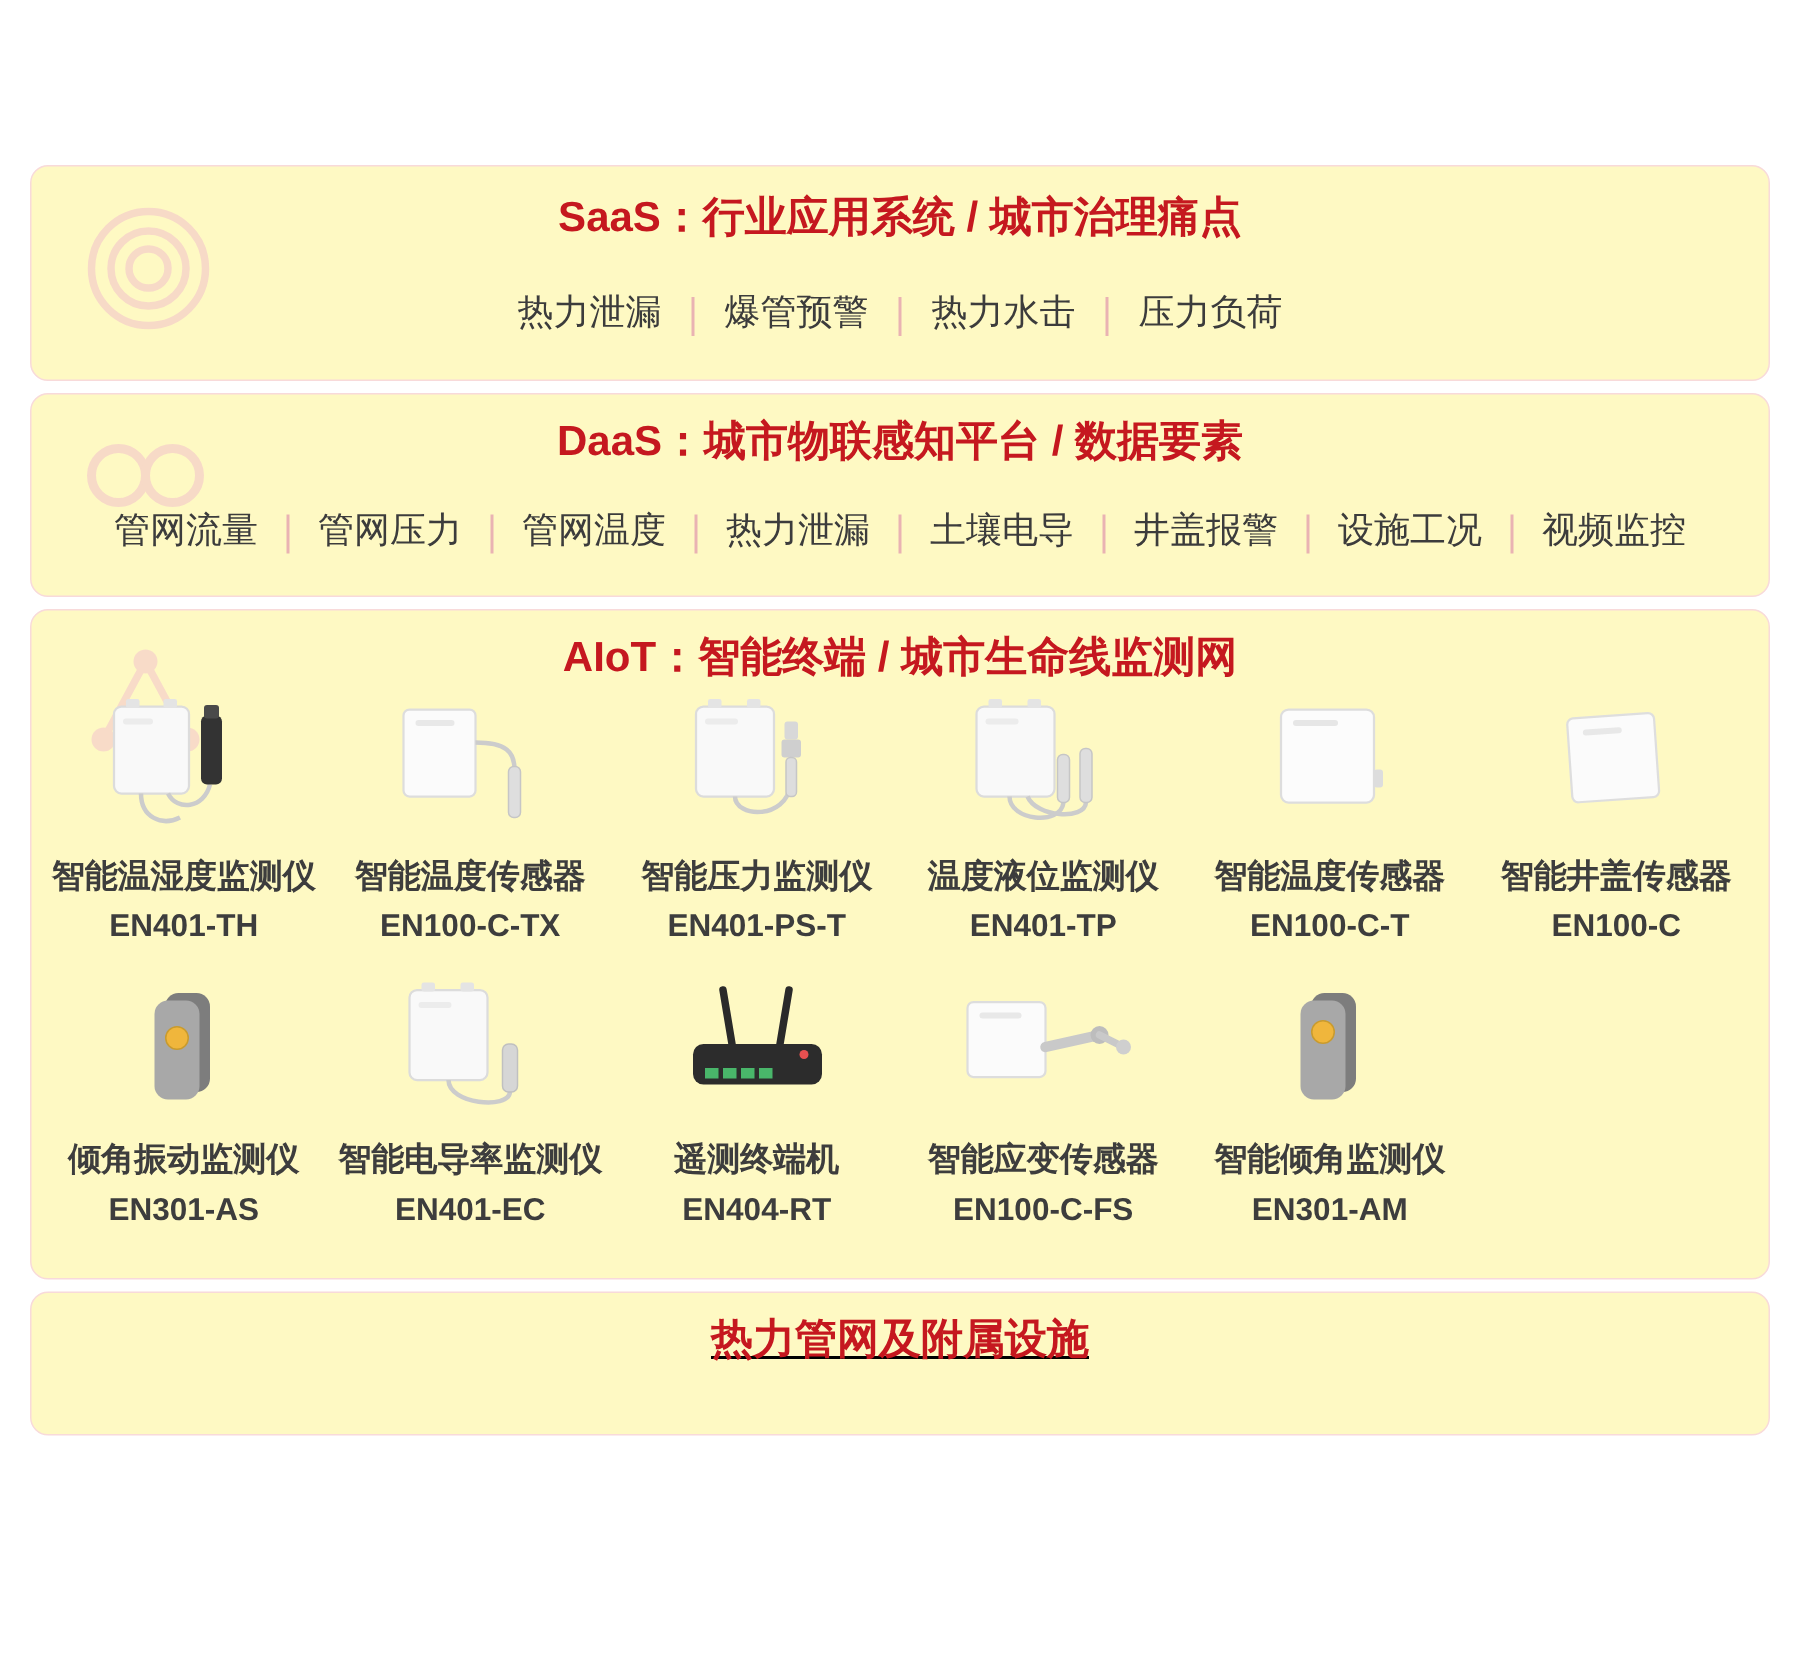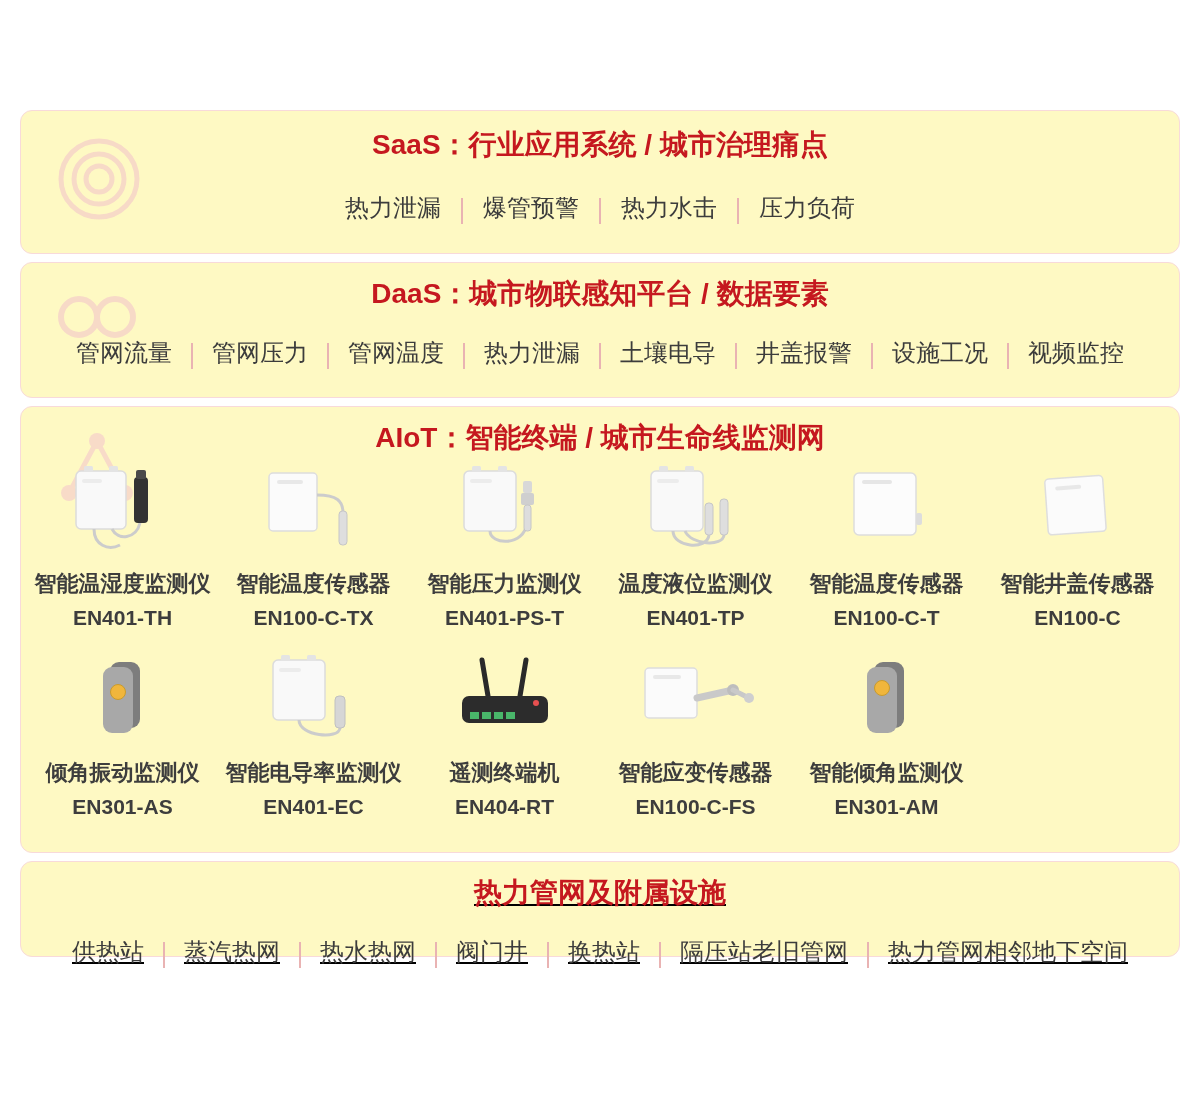--- a/index.html
+++ b/index.html
@@ -320,30 +320,15 @@
         </div>
         <div class="name">智能倾角监测仪</div>
         <div class="model">EN301-AM</div>
       </div>
 
     </div>
   </div>
 
   <div class="section section-facilities">
     <div class="section-title">热力管网及附属设施</div>
-    <div class="items-row">
-      <span>供热站</span>
-      <span class="sep"></span>
-      <span>蒸汽热网</span>
-      <span class="sep"></span>
-      <span>热水热网</span>
-      <span class="sep"></span>
-      <span>阀门井</span>
-      <span class="sep"></span>
-      <span>换热站</span>
-      <span class="sep"></span>
-      <span>隔压站老旧管网</span>
-      <span class="sep"></span>
-      <span>热力管网相邻地下空间</span>
-    </div>
   </div>
 
 </div>
 
 </body></html>

